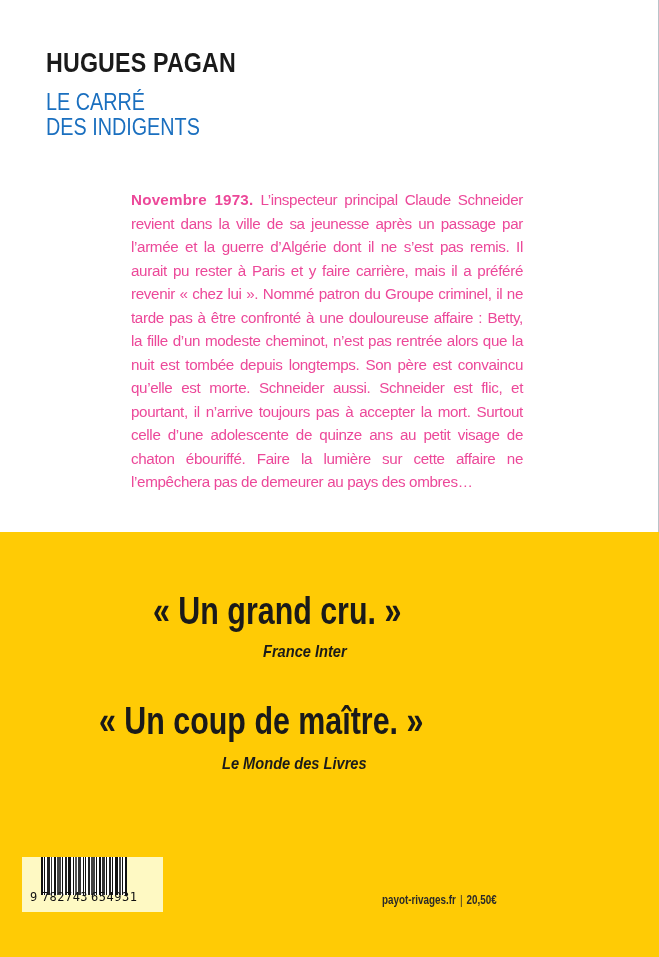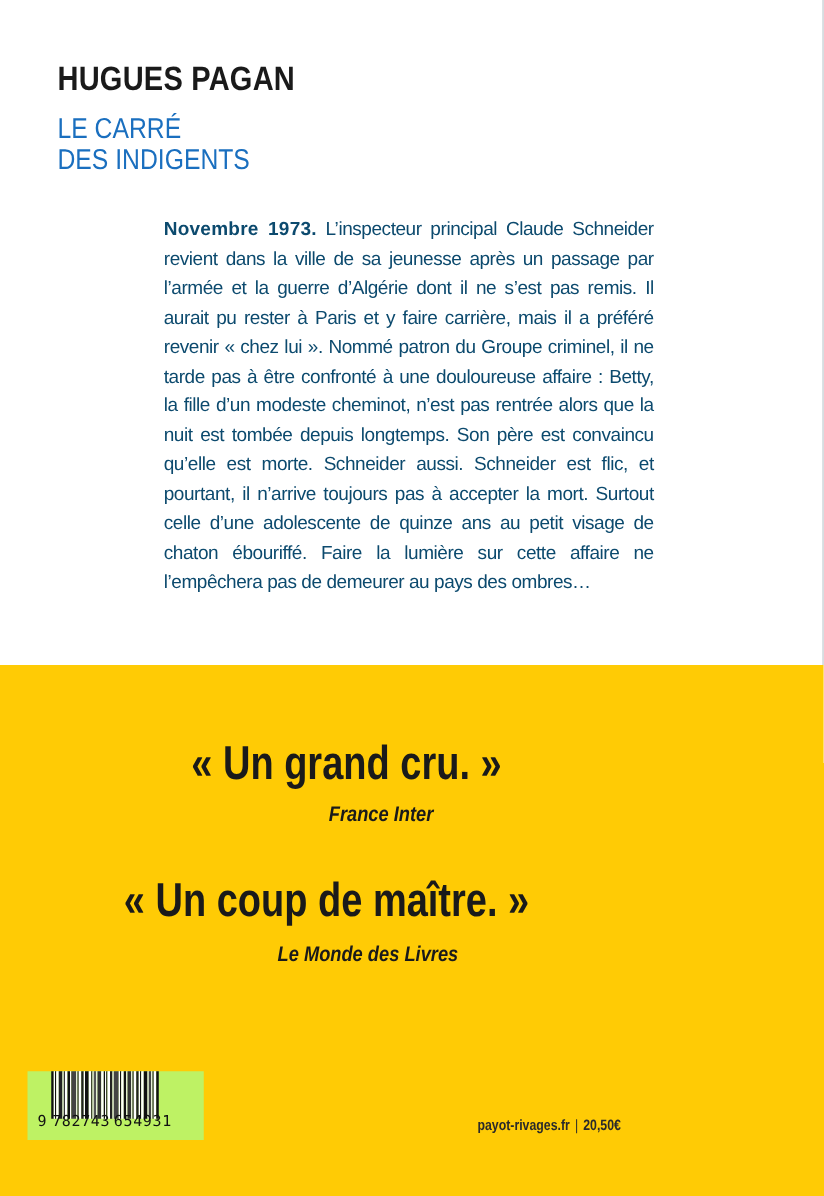--- a/index.html
+++ b/index.html
@@ -26,23 +26,23 @@
     }
     .title {
       position: absolute; left: 46px; top: 90px;
       font-family: "Liberation Sans", sans-serif;
       font-size: 23px; line-height: 25px; color: #1a6fbf;
       transform: scaleX(0.86); transform-origin: left top;
       white-space: nowrap;
     }
     .title div { display: block; }
     .blurb {
-      position: absolute; left: 131px; top: 172px; width: 392px;
+      position: absolute; left: 131px; top: 188px; width: 392px;
       font-family: "Liberation Sans", sans-serif;
-      font-size: 15.2px; line-height: 23.5px; color: #0c4a6e;
+      font-size: 15.2px; line-height: 23.5px; color: #ec4899;
       text-align: justify;
       letter-spacing: -0.35px;
     }
     .blurb .lead { font-weight: bold; letter-spacing: 0.2px; }
     .band {
       position: absolute; left: 0; top: 532px; width: 659px; height: 425px;
       background: #ffcb05;
     }
     .quote {
       position: absolute; white-space: nowrap;
@@ -55,21 +55,21 @@
     .attr {
       position: absolute; white-space: nowrap;
       font-family: "Liberation Sans", sans-serif; font-weight: bold; font-style: italic;
       font-size: 17px; line-height: 18px; color: #1a1a1a;
       transform-origin: left top; transform: scaleX(0.86);
     }
     .a1 { left: 263px; top: 643px; }
     .a2 { left: 222px; top: 755px; }
     .barcode-box {
       position: absolute; left: 22px; top: 857px; width: 141px; height: 55px;
-      background: #bef264;
+      background: #fef9c3;
     }
     .bars {
       position: absolute; left: 19px; top: 0; width: 110px; height: 38px;
       display: flex; align-items: stretch;
     }
     .bars span { display: block; height: 100%; }
     .isbn {
       position: absolute; left: 8px; top: 33px;
       font-family: "DejaVu Sans Mono", monospace; font-size: 12px; line-height: 14px;
       color: #111; letter-spacing: 0.5px; white-space: nowrap;

